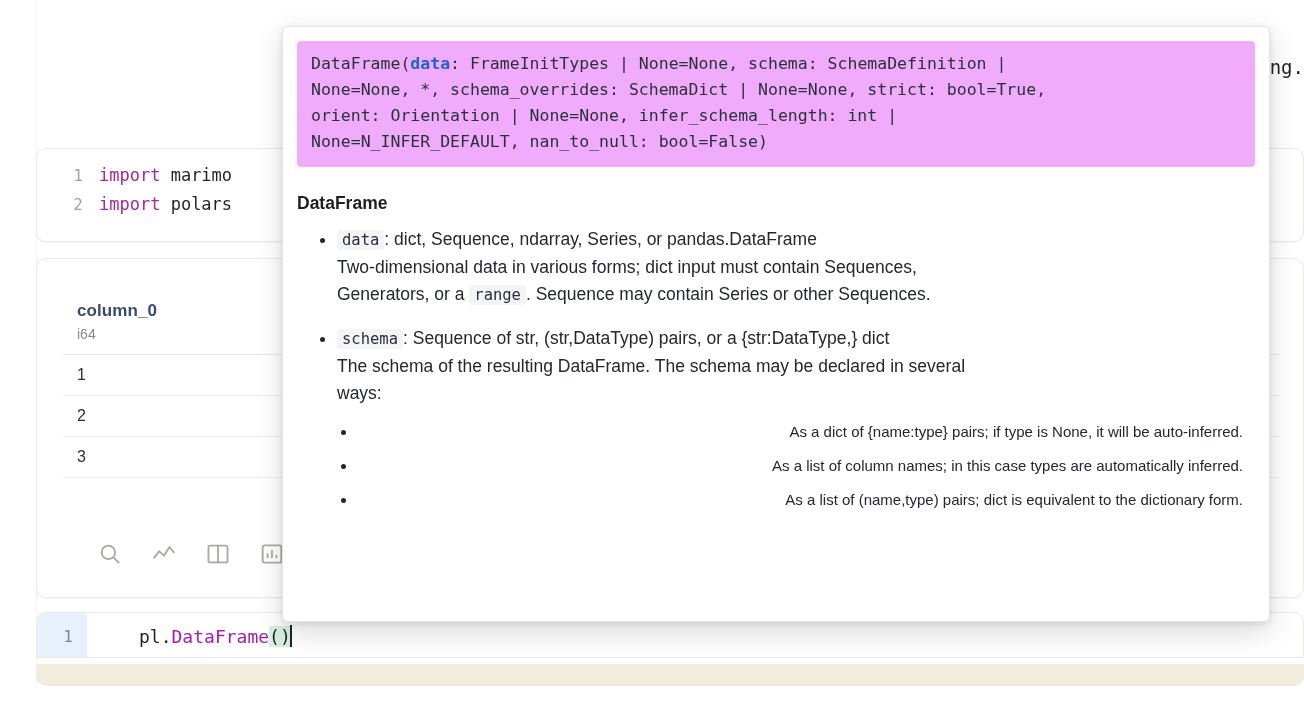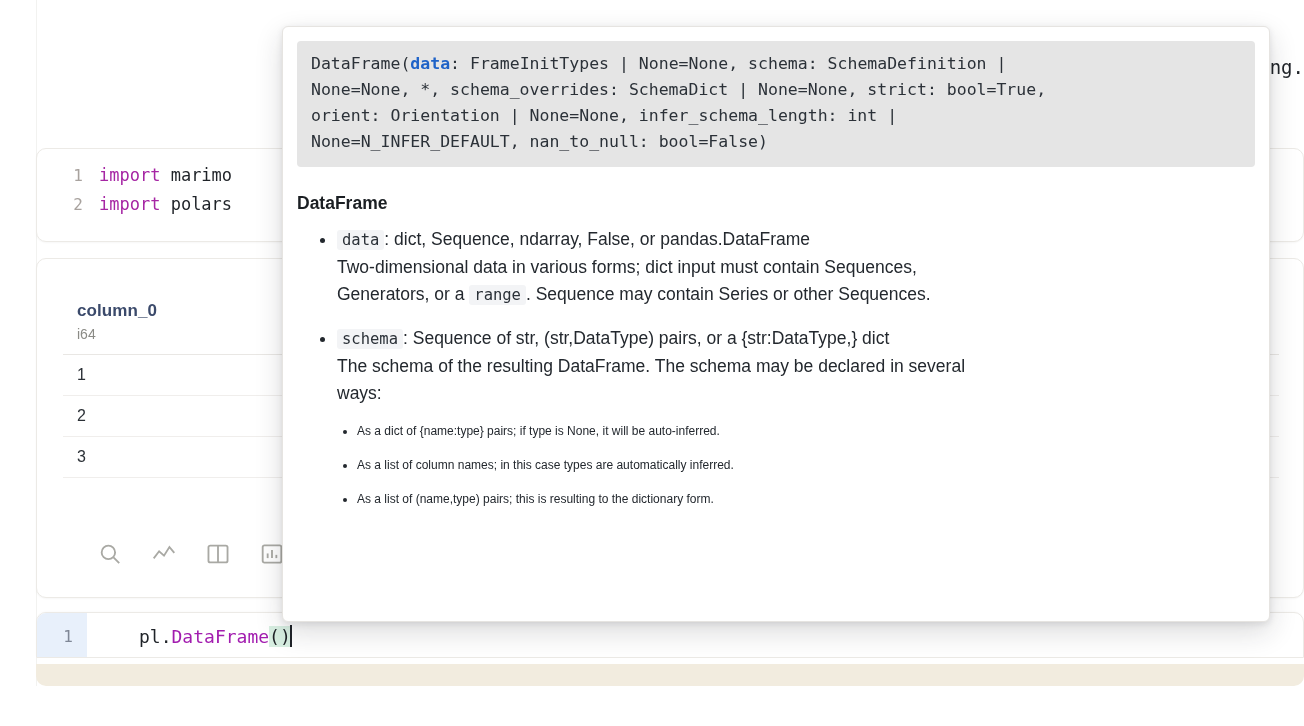--- a/index.html
+++ b/index.html
@@ -212,21 +212,21 @@
     height: 596px;
     background: #ffffff;
     border: 1px solid #e6e4e1;
     border-radius: 6px;
     box-shadow: 0 10px 28px rgba(30,32,38,0.16), 0 2px 6px rgba(30,32,38,0.10);
     box-sizing: border-box;
     overflow: hidden;
   }
   .sig-box {
     margin: 14px 14px 0 14px;
-    background: #e5e5e5;
+    background: #f0abfc;
     border-radius: 4px;
     padding: 10px 14px 12px 14px;
     font-family: "DejaVu Sans Mono", monospace;
     font-size: 16.5px;
     line-height: 26px;
     color: #2b3138;
     white-space: pre-wrap;
   }
   .sig-box .param-hl { color: #1f63c8; font-weight: bold; }
   .doc-body {
@@ -255,23 +255,24 @@
     line-height: 27px;
     color: #23282e;
   }
   ul.lvl2 {
     margin: 10px 0 0 0;
     padding-left: 20px;
     list-style: disc;
   }
   ul.lvl2 > li {
     margin-bottom: 5px;
-    font-size: 12px;
+    font-size: 15px;
     line-height: 29px;
     color: #23282e;
+    text-align: right;
   }
   code.inl {
     font-family: "DejaVu Sans Mono", monospace;
     font-size: 15.5px;
     background: #f3f4f6;
     border-radius: 3px;
     padding: 1px 5px;
     color: #2b3138;
   }
   .desc-line { display: block; }
@@ -359,30 +360,30 @@
 None=None, *, schema_overrides: SchemaDict | None=None, strict: bool=True,
 orient: Orientation | None=None, infer_schema_length: int |
 None=N_INFER_DEFAULT, nan_to_null: bool=False)</span></div>
 
   <div class="doc-body">
 
     <p class="doc-h">DataFrame</p>
 
     <ul class="lvl1">
       <li>
-        <code class="inl">data</code><span>: dict, Sequence, ndarray, False, or pandas.DataFrame</span>
+        <code class="inl">data</code><span>: dict, Sequence, ndarray, Series, or pandas.DataFrame</span>
         <span class="desc-line">Two-dimensional data in various forms; dict input must contain Sequences,</span>
         <span class="desc-line"><span>Generators, or a </span><code class="inl">range</code><span>. Sequence may contain Series or other Sequences.</span></span>
       </li>
 
       <li>
         <code class="inl">schema</code><span>: Sequence of str, (str,DataType) pairs, or a {str:DataType,} dict</span>
         <span class="desc-line">The schema of the resulting DataFrame. The schema may be declared in several</span>
         <span class="desc-line">ways:</span>
         <ul class="lvl2">
           <li>As a dict of {name:type} pairs; if type is None, it will be auto-inferred.</li>
           <li>As a list of column names; in this case types are automatically inferred.</li>
-          <li>As a list of (name,type) pairs; this is resulting to the dictionary form.</li>
+          <li>As a list of (name,type) pairs; dict is equivalent to the dictionary form.</li>
         </ul>
       </li>
     </ul>
   </div>
 </div>
 
 </body></html>

